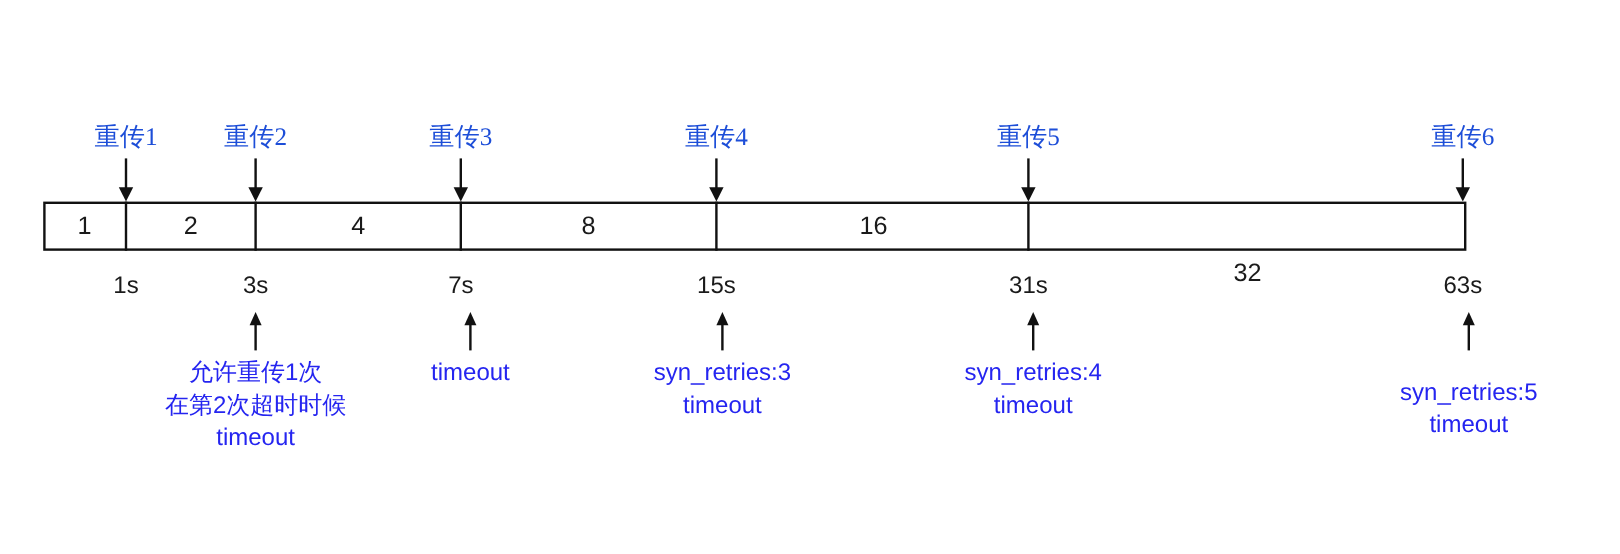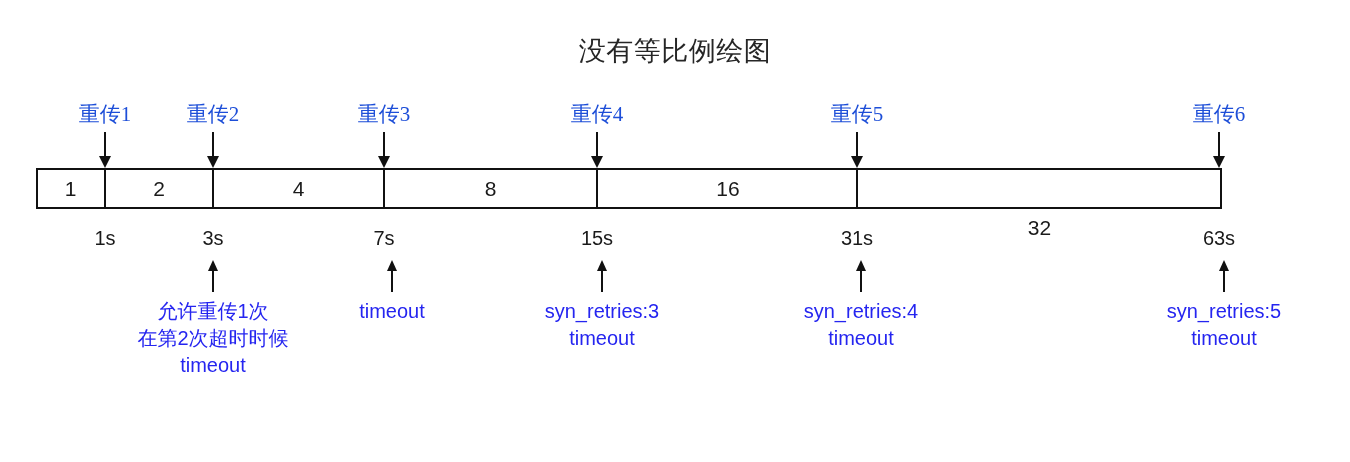--- a/index.html
+++ b/index.html
@@ -146,21 +146,20 @@
     color: #2525F0;
     white-space: nowrap;
   }
   .note .line { display: block; }
 </style>
 </head>
 <body>
 
 <div id="stage">
 
-  <div class="title">没有等比例绘图</div>
 
   <div id="top-markers-layer">
       <div class="top-label" style="left: 15px; width: 180px;">重传1</div>
       <div class="top-arrow" style="left: 98px;">
         <span class="shaft"></span>
         <span class="head"></span>
       </div>
       <div class="top-label" style="left: 123px; width: 180px;">重传2</div>
       <div class="top-arrow" style="left: 206px;">
         <span class="shaft"></span>
@@ -244,19 +243,19 @@
         <span class="shaft"></span>
       </div>
       <div class="note" style="left: 751px; width: 220px;">
         <span class="line">syn_retries:4</span>
         <span class="line">timeout</span>
       </div>
       <div class="bot-arrow" style="left: 1218px;">
         <span class="head"></span>
         <span class="shaft"></span>
       </div>
-      <div class="note" style="left: 1114px; width: 220px;">
+      <div class="note" style="left: 1114px; width: 220px; margin-top: 16px;">
         <span class="line">syn_retries:5</span>
         <span class="line">timeout</span>
       </div>
     </div>
 
 </div>
 
 </body></html>

